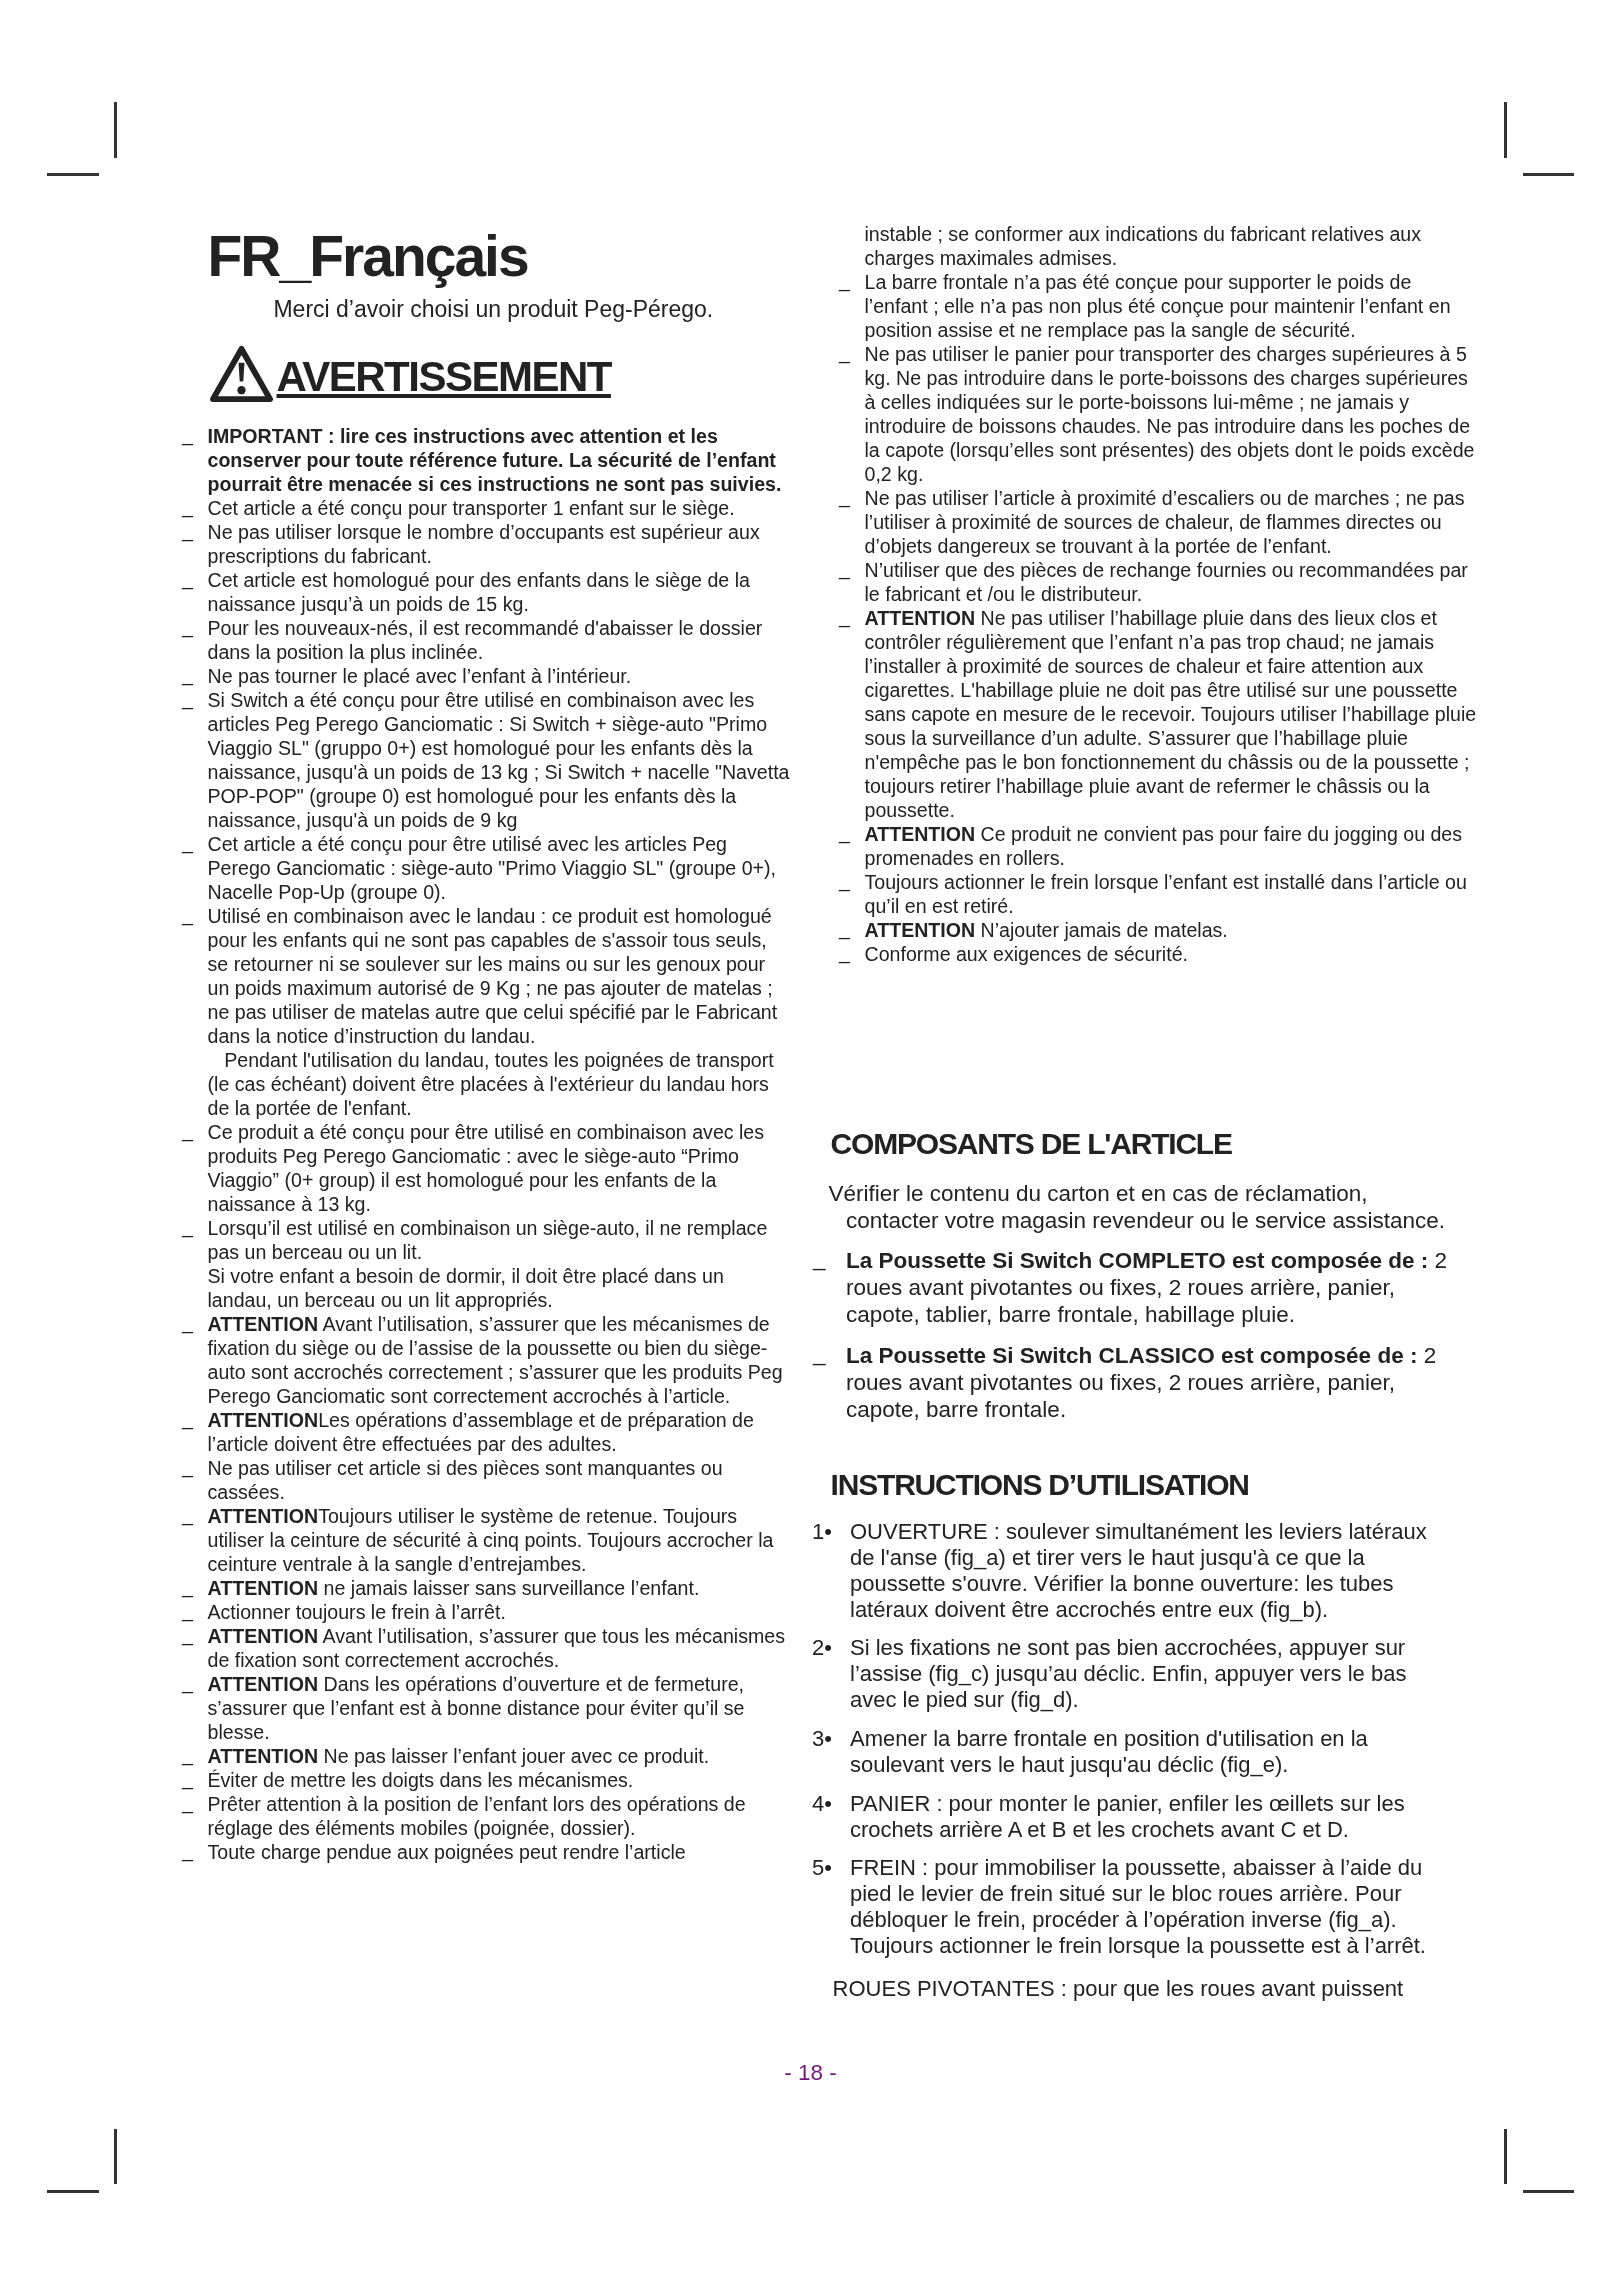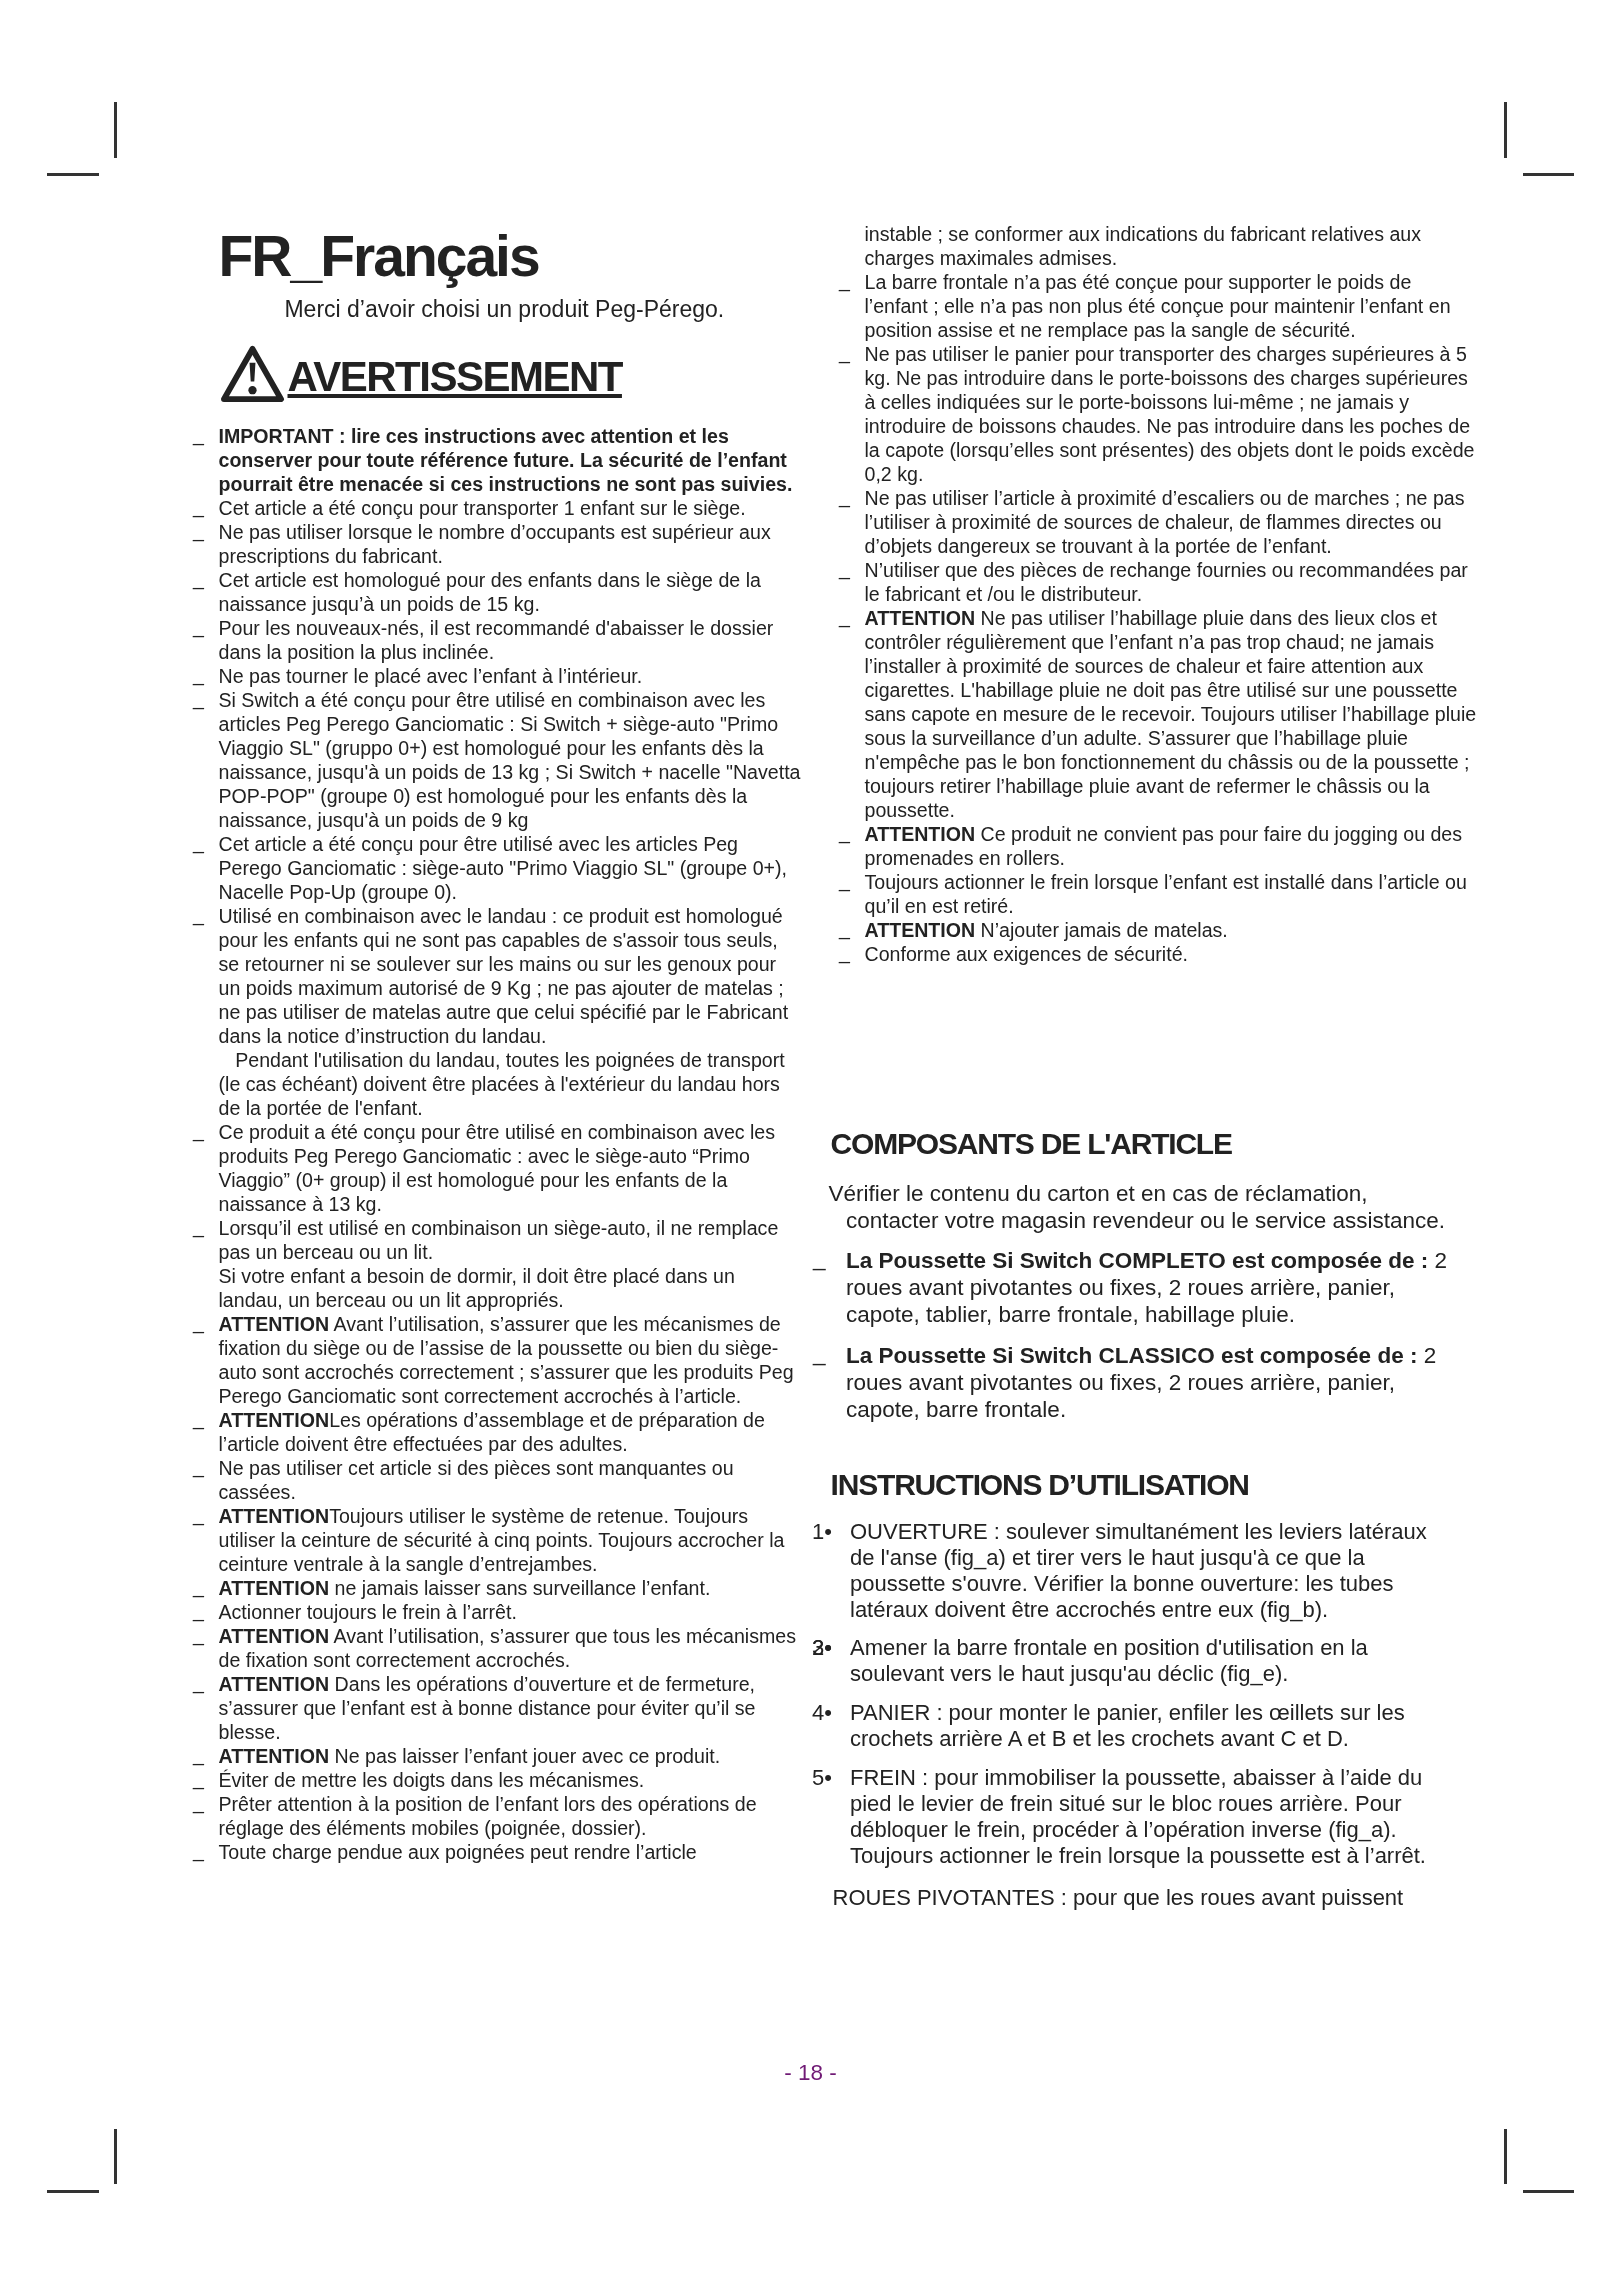--- a/index.html
+++ b/index.html
@@ -3,21 +3,21 @@
 <meta charset="utf-8">
 <style>
   html,body{margin:0;padding:0;}
   body{
     width:1621px;height:2293px;background:#ffffff;position:relative;
     font-family:"Liberation Sans", sans-serif;color:#222222;
     -webkit-font-smoothing:antialiased;overflow:hidden;
   }
   .crop{position:absolute;background:#333333;}
   
-  .col-left{position:absolute;left:193px;top:227px;width:610px;}
+  .col-left{position:absolute;left:182px;top:227px;width:610px;}
   .title{font-size:57px;line-height:1.05;font-weight:700;letter-spacing:-2px;margin-left:25.5px;}
   .subtitle{font-size:23px;margin-top:8.8px;margin-left:12.7px;text-align:center;}
   .warnhead{display:flex;align-items:center;margin-top:21.6px;margin-left:25.5px;text-decoration:underline;}
   .warnhead .tri{flex:0 0 auto;margin-right:2px;}
   .warnhead .whtext{font-size:42px;font-weight:700;letter-spacing:-1.5px;}
   
   .wlist{font-size:19.6px;line-height:24px;margin-top:14.7px;}
   .wlist .item{position:relative;padding-left:25.5px;}
   .wlist .item::before{content:"_";position:absolute;left:0;top:-2px;}
   .wlist .item.continuation::before{content:"";}
@@ -194,21 +194,21 @@
     </div>
 
   <div class="h2 h2-instructions">INSTRUCTIONS D’UTILISATION</div>
 
   <div class="steps">
 
   <div class="step">
         <span class="num">1•</span><span>OUVERTURE : soulever simultanément les leviers latéraux de l'anse (fig_a) et tirer vers le haut jusqu'à ce que la poussette s'ouvre. Vérifier la bonne ouverture: les tubes latéraux doivent être accrochés entre eux (fig_b).</span>
       </div>
       <div class="step">
-        <span class="num">2•</span>
+        <span class="num">2•</span><span>Si les fixations ne sont pas bien accrochées, appuyer sur l’assise (fig_c) jusqu’au déclic. Enfin, appuyer vers le bas avec le pied sur (fig_d).</span>
       </div>
       <div class="step">
         <span class="num">3•</span><span>Amener la barre frontale en position d'utilisation en la soulevant vers le haut jusqu'au déclic (fig_e).</span>
       </div>
       <div class="step">
         <span class="num">4•</span><span>PANIER : pour monter le panier, enfiler les œillets sur les crochets arrière A et B et les crochets avant C et D.</span>
       </div>
       <div class="step">
         <span class="num">5•</span><span>FREIN : pour immobiliser la poussette, abaisser à l’aide du pied le levier de frein situé sur le bloc roues arrière. Pour débloquer le frein, procéder à l’opération inverse (fig_a). Toujours actionner le frein lorsque la poussette est à l’arrêt.</span>
       </div>

